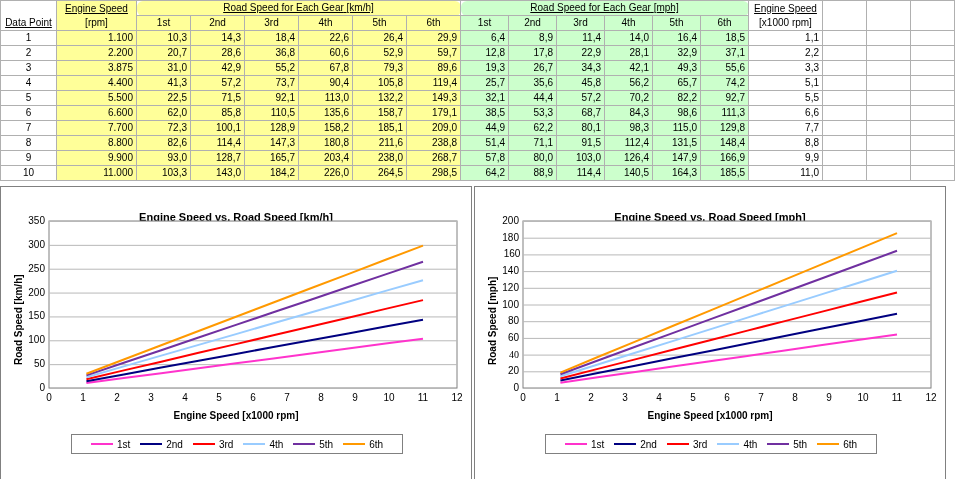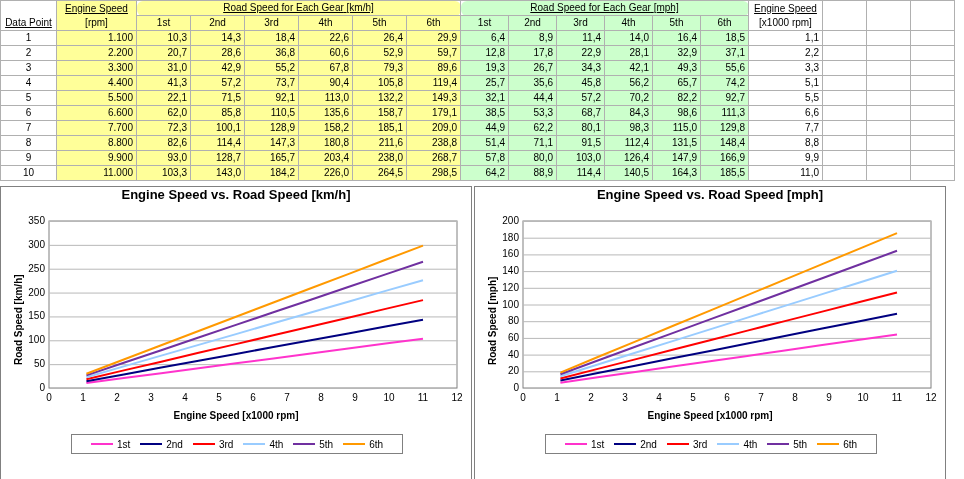--- a/index.html
+++ b/index.html
@@ -38,21 +38,21 @@
   .c-esk{width:74px;}
   .c-tail{width:44px;}
   .topcell{height:26px;line-height:12px;vertical-align:bottom;text-align:center;}
   .small-underline{text-decoration:underline;}
 
   
   .chartwrap{position:absolute;top:186px;height:293px;background:#fff;border:1px solid #808080;}
   #chart-left{left:0px;width:470px;}
   #chart-right{left:474px;width:470px;}
   .chart-title{
-    text-align:center;font-weight:bold;font-size:13px;margin-top:0;
+    text-align:center;font-weight:bold;font-size:11px;margin-top:24px;
   }
   .axis-label-y{
     position:absolute;font-size:10px;font-weight:bold;
     transform:rotate(-90deg);transform-origin:left top;white-space:nowrap;
   }
   .axis-label-x{
     position:absolute;font-size:10px;font-weight:bold;width:100%;text-align:center;
   }
   .tick{position:absolute;font-size:10px;white-space:nowrap;}
   .tick-y{text-align:right;}
@@ -169,21 +169,21 @@
             <td class="green num">28,1</td>
             <td class="green num">32,9</td>
             <td class="green num">37,1</td>
             <td class="plain num">2,2</td>
             <td class="plain"></td>
             <td class="plain"></td>
             <td class="plain"></td>
           </tr>
           <tr>
             <td class="plain ctr">3</td>
-            <td class="yellow num">3.300</td>
+            <td class="yellow num">3.875</td>
             <td class="yellow num">31,0</td>
             <td class="yellow num">42,9</td>
             <td class="yellow num">55,2</td>
             <td class="yellow num">67,8</td>
             <td class="yellow num">79,3</td>
             <td class="yellow num">89,6</td>
             <td class="green num">19,3</td>
             <td class="green num">26,7</td>
             <td class="green num">34,3</td>
             <td class="green num">42,1</td>
@@ -210,21 +210,21 @@
             <td class="green num">65,7</td>
             <td class="green num">74,2</td>
             <td class="plain num">5,1</td>
             <td class="plain"></td>
             <td class="plain"></td>
             <td class="plain"></td>
           </tr>
           <tr>
             <td class="plain ctr">5</td>
             <td class="yellow num">5.500</td>
-            <td class="yellow num">22,1</td>
+            <td class="yellow num">22,5</td>
             <td class="yellow num">71,5</td>
             <td class="yellow num">92,1</td>
             <td class="yellow num">113,0</td>
             <td class="yellow num">132,2</td>
             <td class="yellow num">149,3</td>
             <td class="green num">32,1</td>
             <td class="green num">44,4</td>
             <td class="green num">57,2</td>
             <td class="green num">70,2</td>
             <td class="green num">82,2</td>
@@ -428,27 +428,27 @@
           <line x1="48" y1="34.5" x2="456" y2="34.5" stroke="#b8b8b8" stroke-width="1"></line>
           <polyline points="85.4,195.7 122.8,190.3 160.2,184.9 197.6,179.5 235.0,174.2 272.4,168.9 309.8,163.5 347.2,158.1 384.6,152.7 422.0,147.4" fill="none" stroke="#ff33cc" stroke-width="2"></polyline>
           <polyline points="85.4,193.6 122.8,186.1 160.2,178.7 197.6,171.3 235.0,163.9 272.4,156.5 309.8,149.1 347.2,141.6 384.6,134.2 422.0,126.8" fill="none" stroke="#000080" stroke-width="2"></polyline>
           <polyline points="85.4,191.5 122.8,181.9 160.2,172.4 197.6,162.8 235.0,153.2 272.4,143.6 309.8,134.1 347.2,124.6 384.6,115.0 422.0,105.5" fill="none" stroke="#ff0000" stroke-width="2"></polyline>
           <polyline points="85.4,189.3 122.8,177.5 160.2,165.8 197.6,154.1 235.0,142.4 272.4,130.6 309.8,118.9 347.2,107.1 384.6,95.5 422.0,83.7" fill="none" stroke="#99ccff" stroke-width="2"></polyline>
           <polyline points="85.4,187.3 122.8,173.5 160.2,159.8 197.6,146.1 235.0,132.4 272.4,118.7 309.8,105.0 347.2,91.2 384.6,77.5 422.0,63.8" fill="none" stroke="#7030a0" stroke-width="2"></polyline>
           <polyline points="85.4,185.6 122.8,170.0 160.2,154.6 197.6,139.0 235.0,123.6 272.4,108.1 309.8,92.6 347.2,77.1 384.6,61.6 422.0,46.1" fill="none" stroke="#ff9900" stroke-width="2"></polyline>
         </svg>
         <div class="tick tick-y" style="left: 6px; width: 38px; top: 195px;">0</div>
         <div class="tick tick-y" style="left: 6px; width: 38px; top: 178.3px;">20</div>
-        <div class="tick tick-y" style="left: 6px; width: 38px; top: 161.6px;">40</div>
+        <div class="tick tick-y" style="left: 6px; width: 38px; top: 161.6px; font-family: Liberation Serif, serif;">40</div>
         <div class="tick tick-y" style="left: 6px; width: 38px; top: 144.9px;">60</div>
         <div class="tick tick-y" style="left: 6px; width: 38px; top: 128.2px;">80</div>
         <div class="tick tick-y" style="left: 6px; width: 38px; top: 111.5px;">100</div>
         <div class="tick tick-y" style="left: 6px; width: 38px; top: 94.8px;">120</div>
         <div class="tick tick-y" style="left: 6px; width: 38px; top: 78.1px;">140</div>
-        <div class="tick tick-y" style="left: 6px; width: 38px; top: 61.4px;">160</div>
+        <div class="tick tick-y" style="left: 18px; width: 38px; top: 61.4px; text-align: center;">160</div>
         <div class="tick tick-y" style="left: 6px; width: 38px; top: 44.7px;">180</div>
         <div class="tick tick-y" style="left: 6px; width: 38px; top: 28px;">200</div>
         <div class="tick tick-x" style="left: 36px; width: 24px; top: 205px;">0</div>
         <div class="tick tick-x" style="left: 70px; width: 24px; top: 205px;">1</div>
         <div class="tick tick-x" style="left: 104px; width: 24px; top: 205px;">2</div>
         <div class="tick tick-x" style="left: 138px; width: 24px; top: 205px;">3</div>
         <div class="tick tick-x" style="left: 172px; width: 24px; top: 205px;">4</div>
         <div class="tick tick-x" style="left: 206px; width: 24px; top: 205px;">5</div>
         <div class="tick tick-x" style="left: 240px; width: 24px; top: 205px;">6</div>
         <div class="tick tick-x" style="left: 274px; width: 24px; top: 205px;">7</div>

